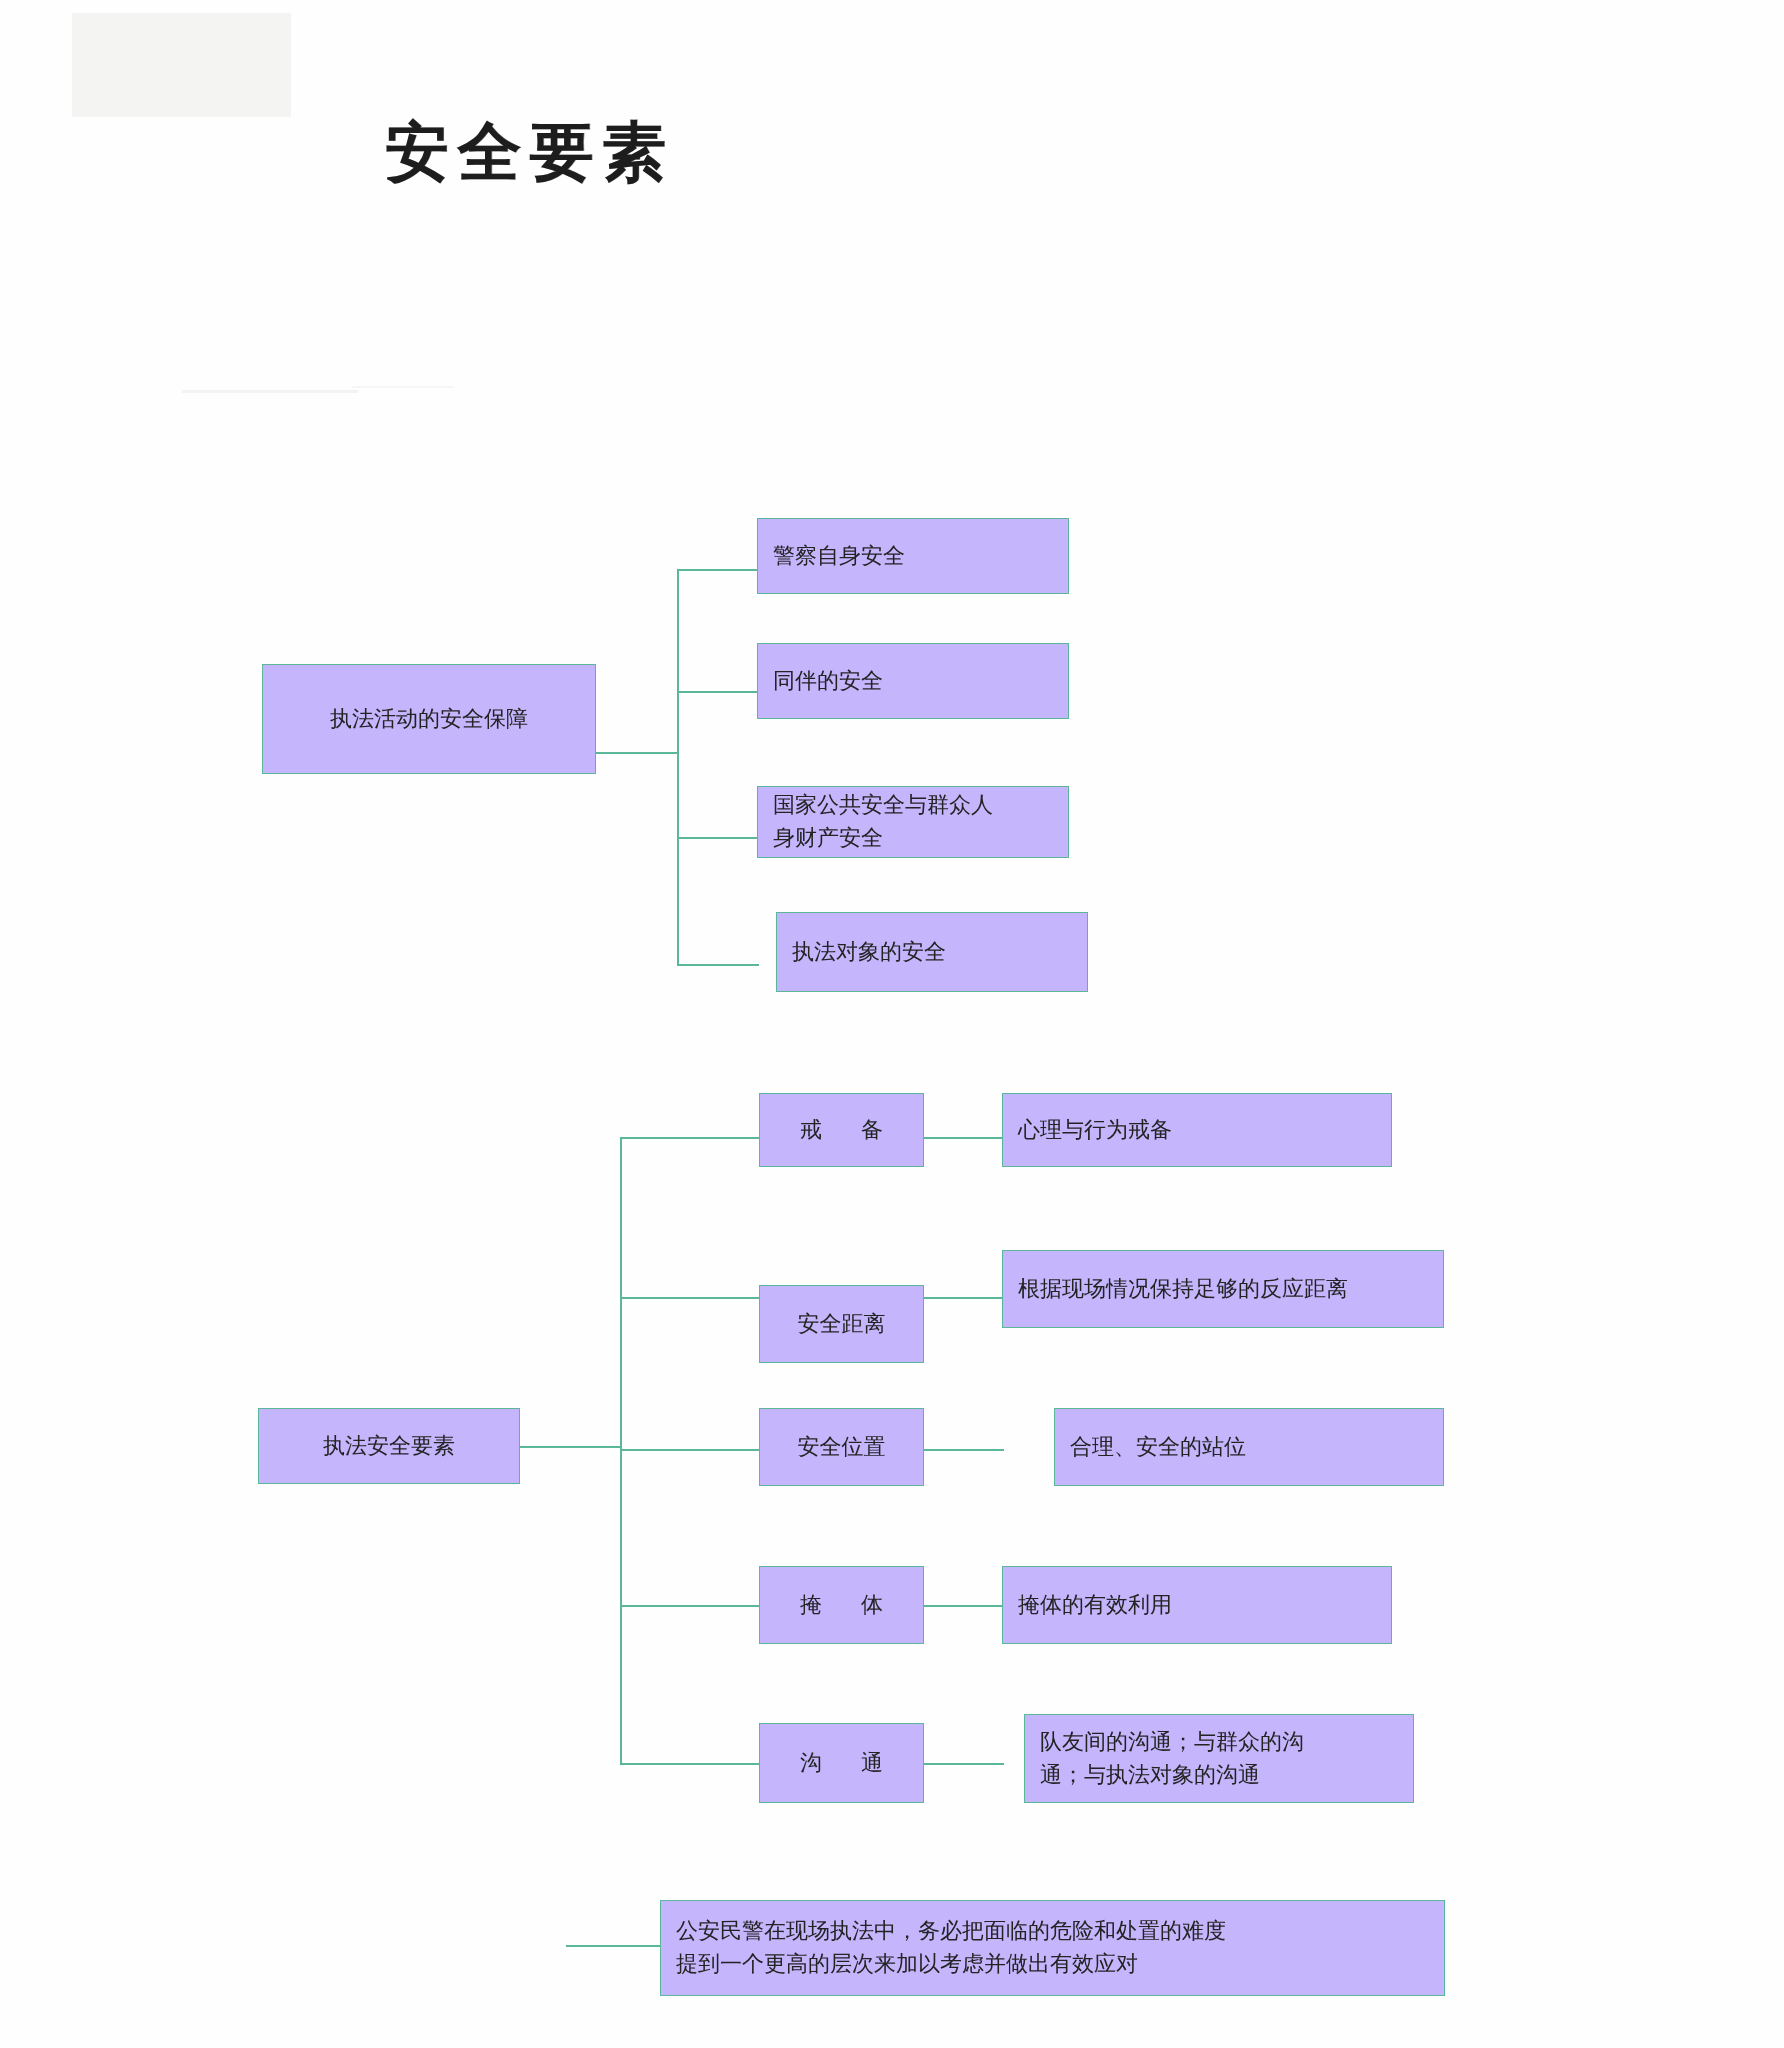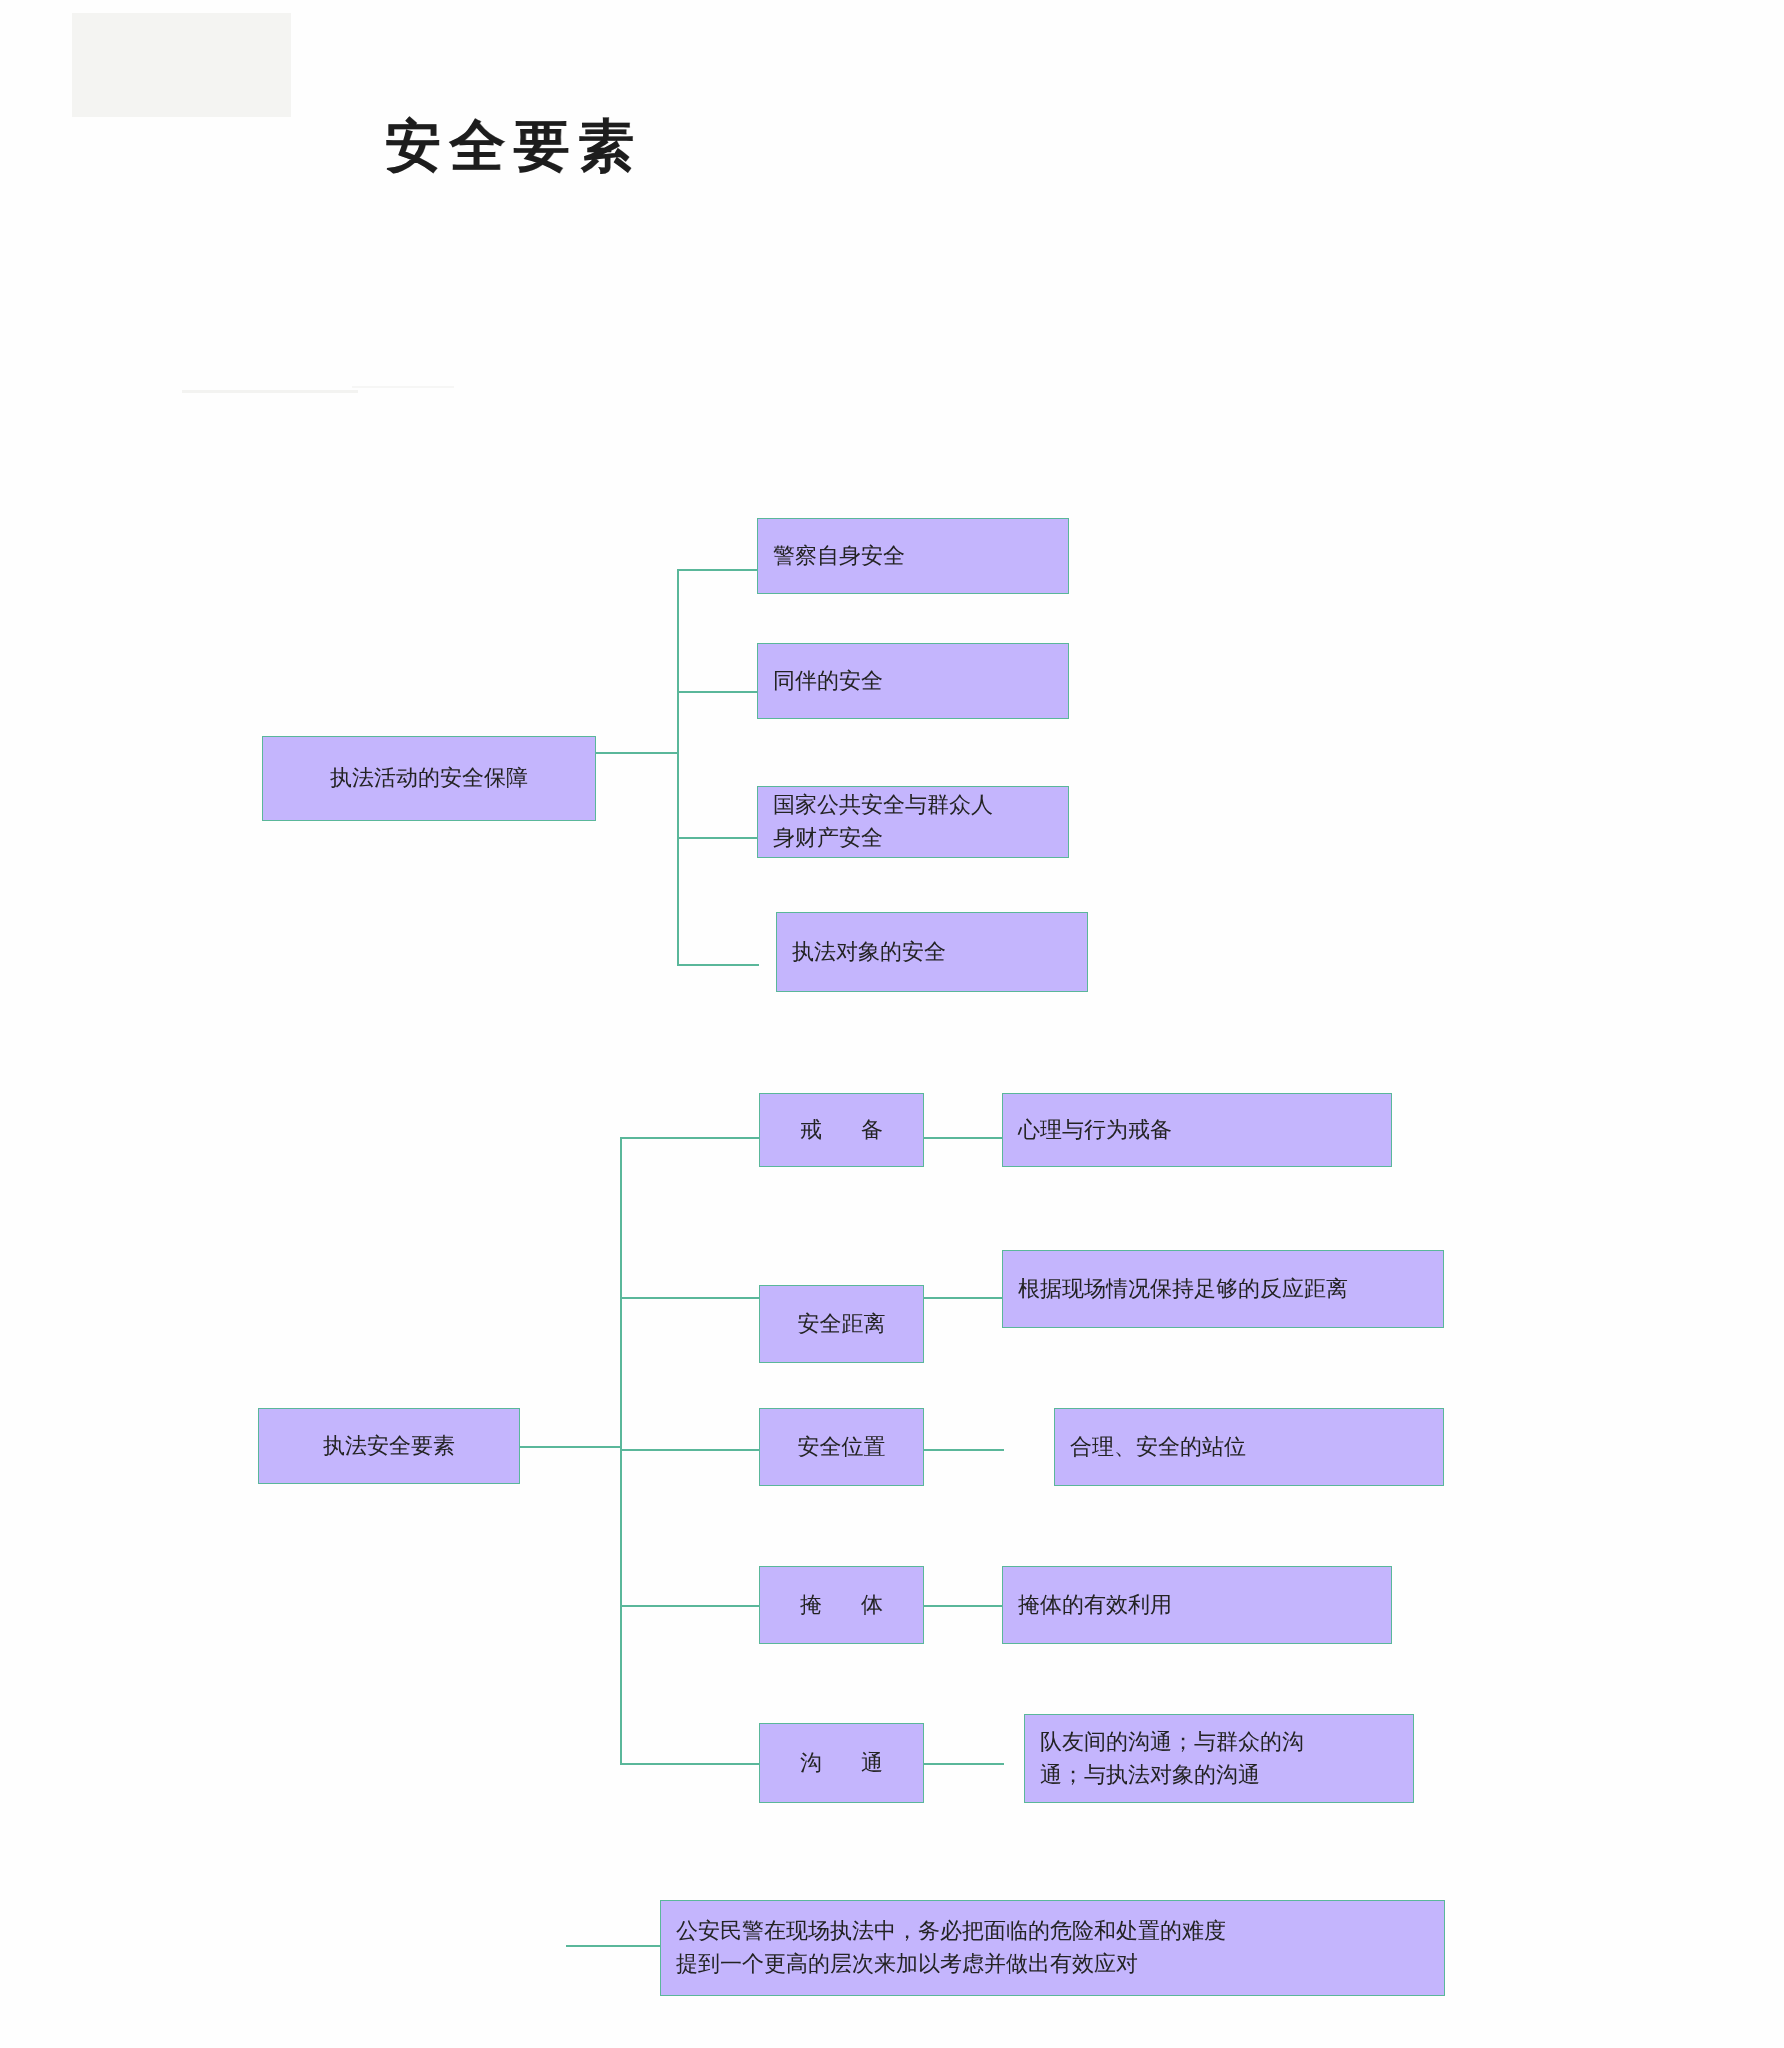--- a/index.html
+++ b/index.html
@@ -30,21 +30,21 @@
     opacity: .55;
   }
 
   
   .doc-title {
     position: absolute;
     left: 385px;
     top: 109px;
     font-family: "Liberation Serif", "DejaVu Serif", serif;
     font-weight: 700;
-    font-size: 56px;
+    font-size: 64px;
     letter-spacing: 8.3px;
     color: #1d1d1d;
     white-space: nowrap;
     text-shadow: 0.6px 0 0 rgba(30,30,30,.45);
   }
 
   
   .node {
     position: absolute;
     box-sizing: border-box;
@@ -81,21 +81,21 @@
 <div id="page">
 
   <div class="scan-edge" style="left:72px;top:13px;width:219px;height:104px;"></div>
   <div class="scan-smudge" style="left:182px;top:390px;width:176px;height:2.8px;"></div>
   <div class="scan-smudge" style="left:352px;top:386px;width:102px;height:1.9px;opacity:.35;"></div>
 
   <div class="doc-title">安全要素</div>
 
   <div class="group">
 
-    <div class="node center" style="left:262px;top:736px;width:334px;height:85px;align-items:center;">
+    <div class="node center" style="left:262px;top:664px;width:334px;height:110px;align-items:center;">
       <span class="txt">执法活动的安全保障</span>
     </div>
 
     <div class="ln h" style="left:595px;top:752px;width:83px;"></div>
 
     <div class="ln v" style="left:677px;top:569px;height:397px;"></div>
 
     <div class="ln h" style="left:677px;top:569px;width:82px;"></div>
     <div class="ln h" style="left:677px;top:691px;width:82px;"></div>
     <div class="ln h" style="left:677px;top:837px;width:82px;"></div>

